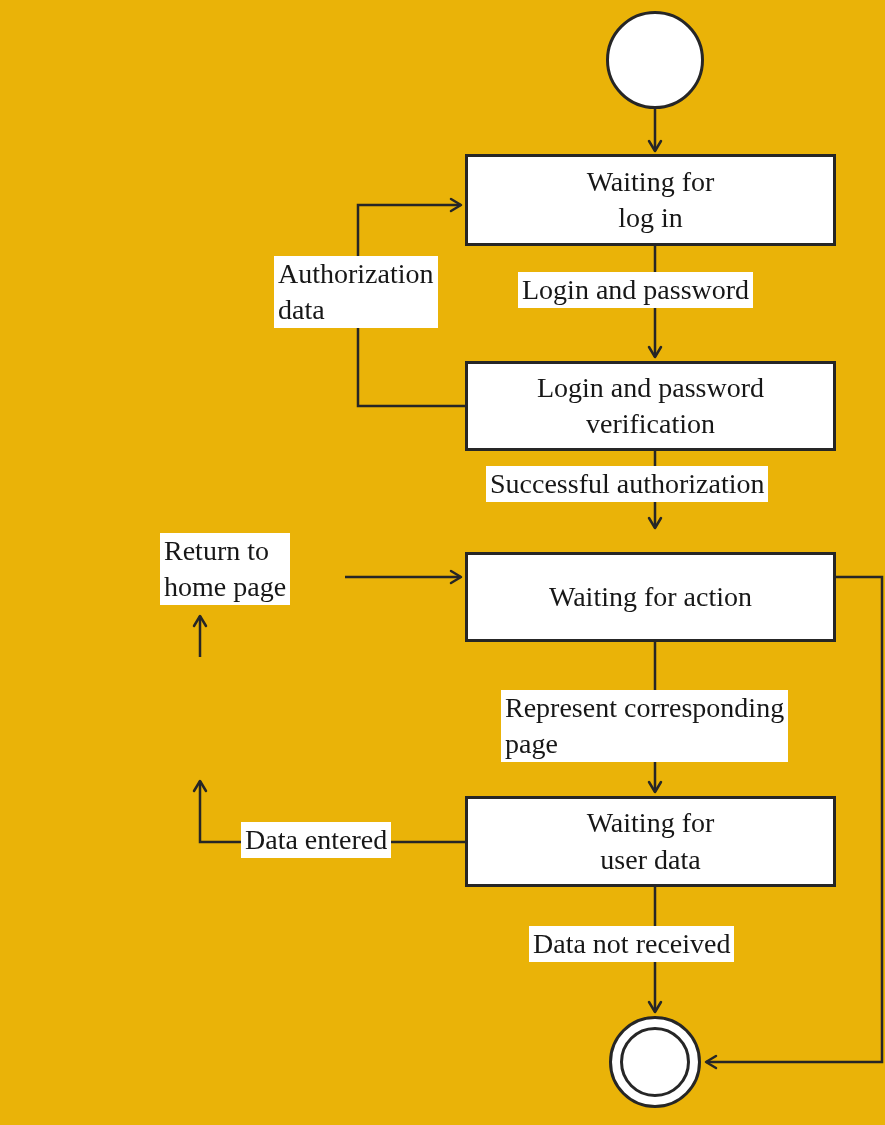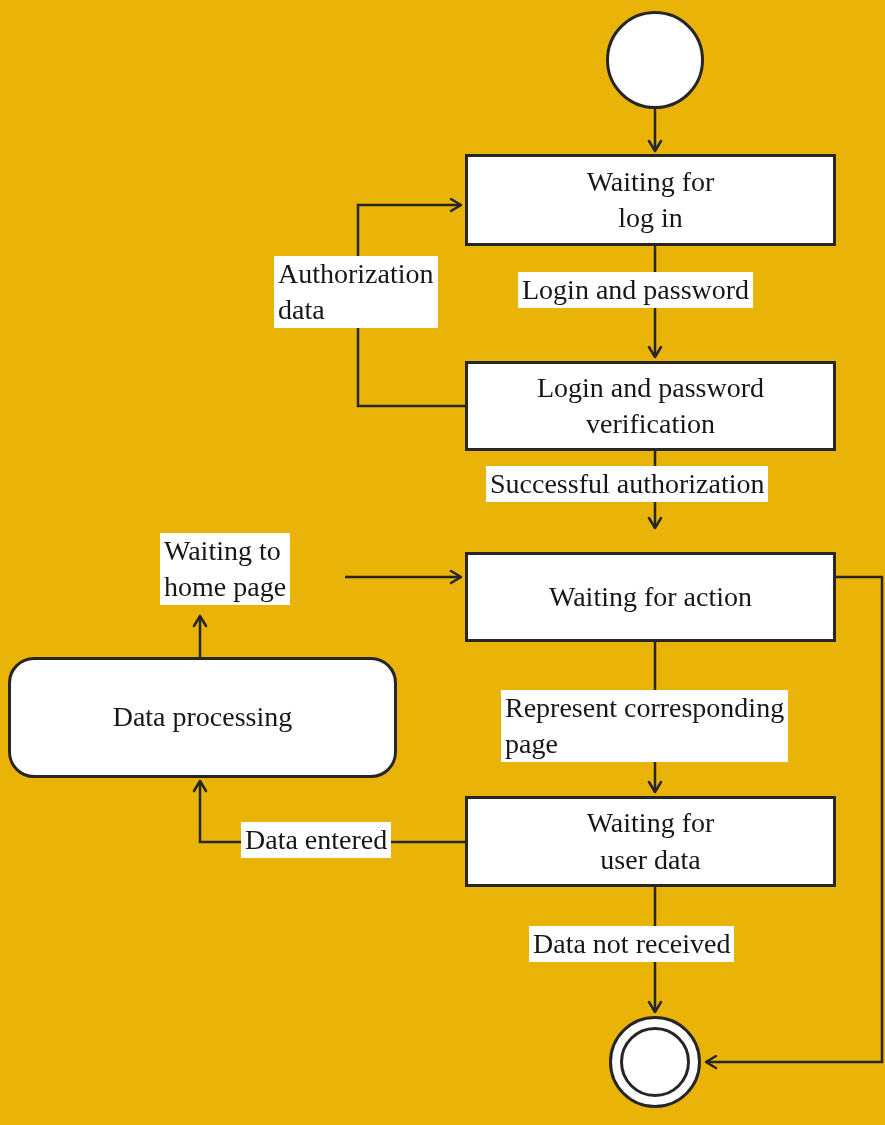--- a/index.html
+++ b/index.html
@@ -91,41 +91,38 @@
 
   <div class="node" style="left:465px; top:361px; width:371px; height:90px;">
     <span class="label">Login and password
 verification</span>
   </div>
 
   <div class="node" style="left:465px; top:532px; width:371px; height:90px;margin-top:20px;">
     <span class="label">Waiting for action</span>
   </div>
 
-  <div class="node rounded" style="left:8px; top:657px; width:389px; height:121px;">
-    <span class="label">Data processing</span>
-  </div>
 
   <div class="node" style="left:465px; top:796px; width:371px; height:91px;">
     <span class="label">Waiting for
 user data</span>
   </div>
 
   <div class="circle" style="left:609px; top:1016px; width:92px; height:92px;">
     <div class="final-inner"></div>
   </div>
 
   <div class="edge-label" style="left:518px; top:272px;">Login and password</div>
 
   <div class="edge-label" style="left:486px; top:438px;margin-top:28px;">Successful authorization</div>
 
   <div class="edge-label" style="left:274px; top:256px;">Authorization
 data</div>
 
-  <div class="edge-label" style="left:160px; top:533px;">Waiting to
+  <div class="edge-label" style="left:160px; top:533px;">Return to
 home page</div>
 
   <div class="edge-label" style="left:501px; top:690px;">Represent corresponding
 page</div>
 
   <div class="edge-label" style="left:529px; top:926px;">Data not received</div>
 
   <div class="edge-label" style="left:241px; top:822px;">Data entered</div>
 
 </div>

